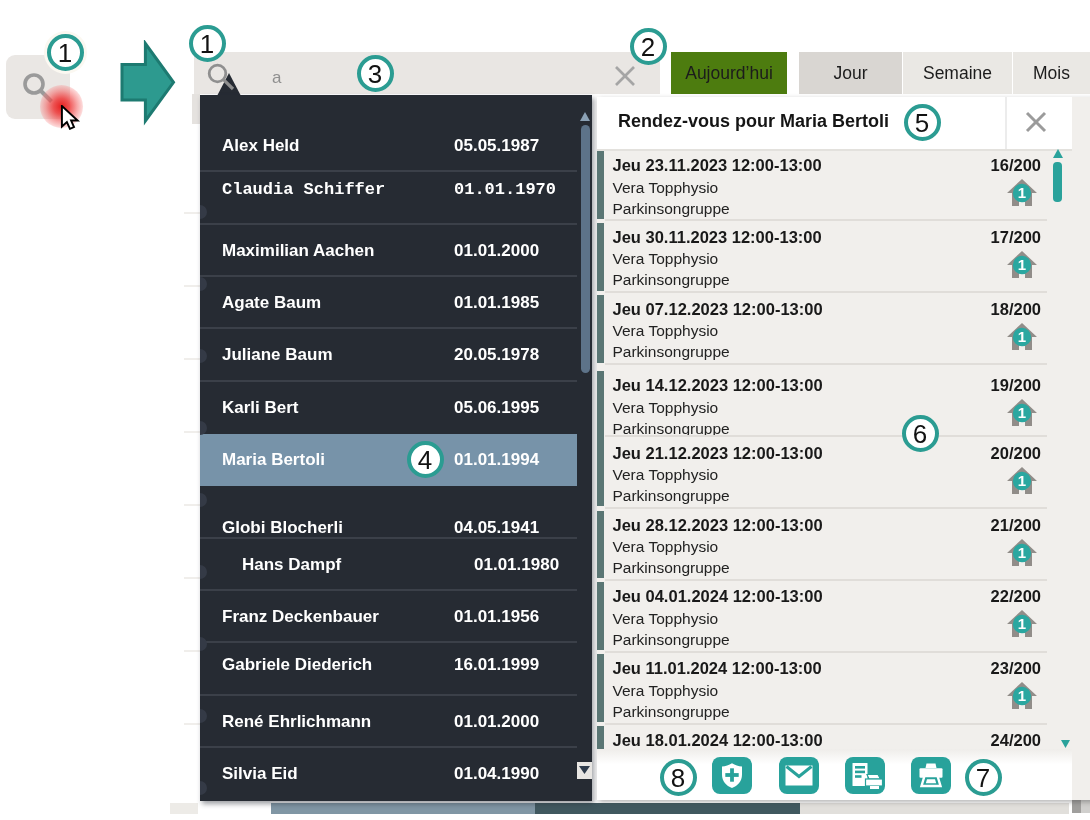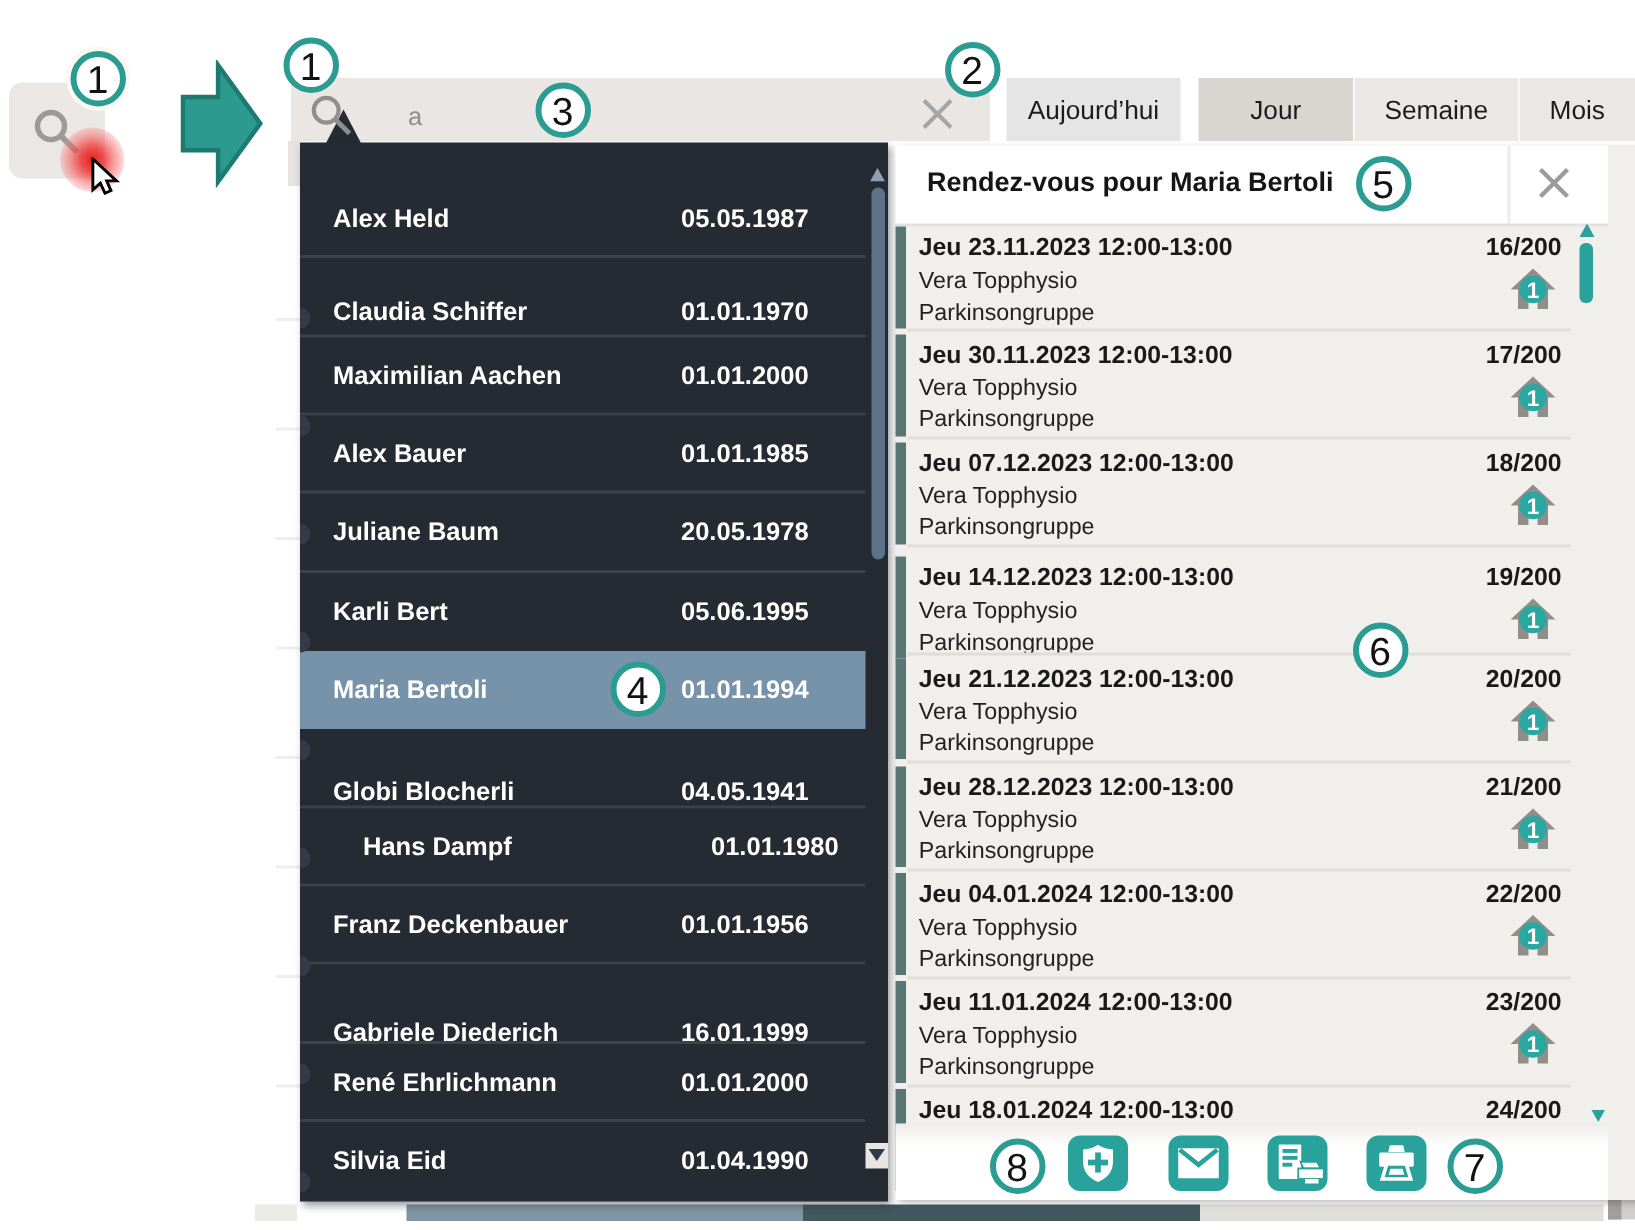--- a/index.html
+++ b/index.html
@@ -34,21 +34,21 @@
   .tbtn{position:absolute;width:40px;height:37px;border-radius:8px;background:#28a29b;z-index:25;}
   
   .ptool{position:absolute;left:0;top:652px;width:475.5px;height:51px;
          background:linear-gradient(#efedea,#ffffff 30%);}
 </style>
 </head>
 <body>
 
 <div class="abs searchbar"></div>
 <div class="abs" style="left:192px;top:94px;width:8px;height:30px;background:#e5e2df;"></div>
-<div class="tab" style="left:671px;width:116px;background:#e5e5e5;">Aujourd’hui</div>
+<div class="tab" style="left:671px;width:116px;background:#4d7c0f;">Aujourd’hui</div>
 <div class="tab" style="left:799px;width:103px;background:#d9d6d2;">Jour</div>
 <div class="tab" style="left:903px;width:109px;background:#eae8e4;">Semaine</div>
 <div class="tab" style="left:1013px;width:77px;background:#eae8e4;">Mois</div>
 
 <svg class="abs" style="left:204px;top:60px;z-index:11;" width="36" height="34">
   <circle cx="13.5" cy="13.5" r="8.3" fill="none" stroke="#8f8f8f" stroke-width="2.8"></circle>
   <line x1="19.8" y1="19.8" x2="29" y2="29" stroke="#8f8f8f" stroke-width="3.2"></line>
 </svg>
 <div class="abs" style="left:272px;top:68px;font-size:17px;color:#8f8f8f;">a</div>
 
@@ -78,32 +78,32 @@
 
 <svg class="abs" style="left:217px;top:72px;z-index:10;" width="24" height="24">
   <polygon points="12,1 24,24 0,24" fill="#262b33"></polygon>
 </svg>
 <div class="abs dlist" id="dlist">
     <div class="drow" style="top:25px;">
       <span class="nm">Alex Held</span>
       <span class="dt">05.05.1987</span>
     </div>
     <div class="ddiv" style="top:75.33px;"></div>
-    <div class="drow" style="top:87px;">
+    <div class="drow" style="top:68px;font-family:Liberation Mono, monospace;">
       <span class="nm">Claudia Schiffer</span>
       <span class="dt">01.01.1970</span>
     </div>
     <div class="ddiv" style="top:127.66px;"></div>
     <div class="drow" style="top:129.66px;">
       <span class="nm">Maximilian Aachen</span>
       <span class="dt">01.01.2000</span>
     </div>
     <div class="ddiv" style="top:179.99px;"></div>
     <div class="drow" style="top:181.99px;">
-      <span class="nm">Alex Bauer</span>
+      <span class="nm">Agate Baum</span>
       <span class="dt">01.01.1985</span>
     </div>
     <div class="ddiv" style="top:232.32px;"></div>
     <div class="drow" style="top:234.32px;">
       <span class="nm">Juliane Baum</span>
       <span class="dt">20.05.1978</span>
     </div>
     <div class="ddiv" style="top:284.65px;"></div>
     <div class="drow" style="top:286.65px;">
       <span class="nm">Karli Bert</span>
@@ -121,21 +121,21 @@
     <div class="drow" style="top:443.64px;margin-left:20px;">
       <span class="nm">Hans Dampf</span>
       <span class="dt">01.01.1980</span>
     </div>
     <div class="ddiv" style="top:493.96999999999997px;"></div>
     <div class="drow" style="top:495.96999999999997px;">
       <span class="nm">Franz Deckenbauer</span>
       <span class="dt">01.01.1956</span>
     </div>
     <div class="ddiv" style="top:546.3px;"></div>
-    <div class="drow" style="top:568px;padding-left:18px;">
+    <div class="drow" style="top:544px;padding-left:18px;">
       <span class="nm">Gabriele Diederich</span>
       <span class="dt">16.01.1999</span>
     </div>
     <div class="ddiv" style="top:598.63px;"></div>
     <div class="drow" style="top:600.63px;">
       <span class="nm">René Ehrlichmann</span>
       <span class="dt">01.01.2000</span>
     </div>
     <div class="ddiv" style="top:650.96px;"></div>
     <div class="drow" style="top:652.96px;">

